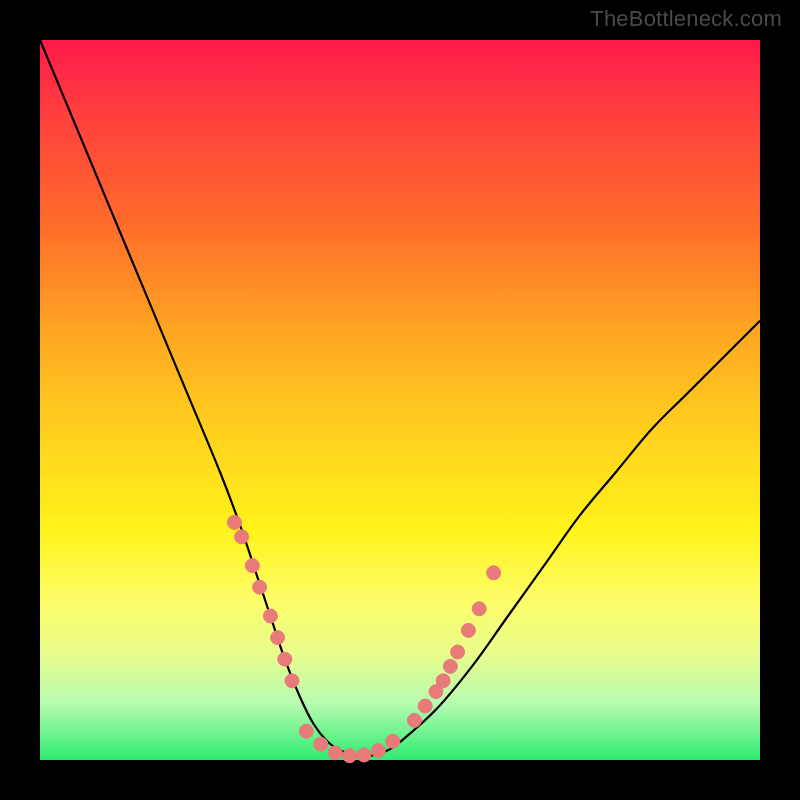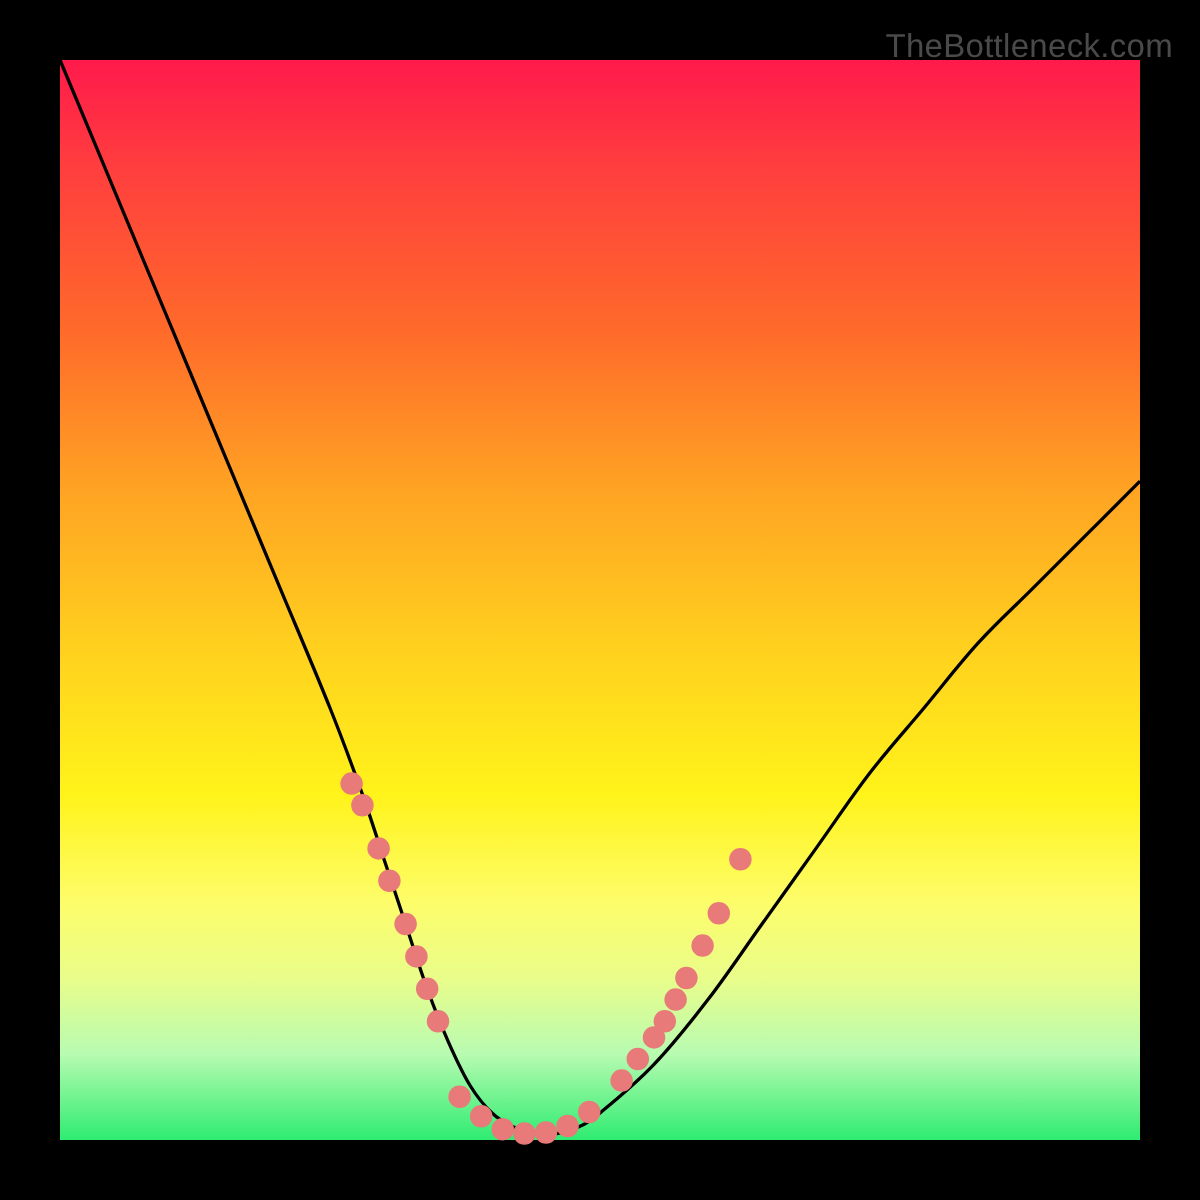--- a/index.html
+++ b/index.html
@@ -30,21 +30,21 @@
       #ffd21e 55%,
       #fff31a 68%,
       #fdfd6a 78%,
       #e9fd8a 85%,
       #b8fbb1 92%,
       #2eec71 100%
     );
   }
   .watermark {
     position: absolute;
-    top: 18px;
+    top: 6px;
     right: 18px;
     color: #4a4a4a;
     font-size: 22px;
     font-weight: 500;
     letter-spacing: 0.2px;
     user-select: none;
   }
   svg.curve {
     position: absolute;
     left: 0;

